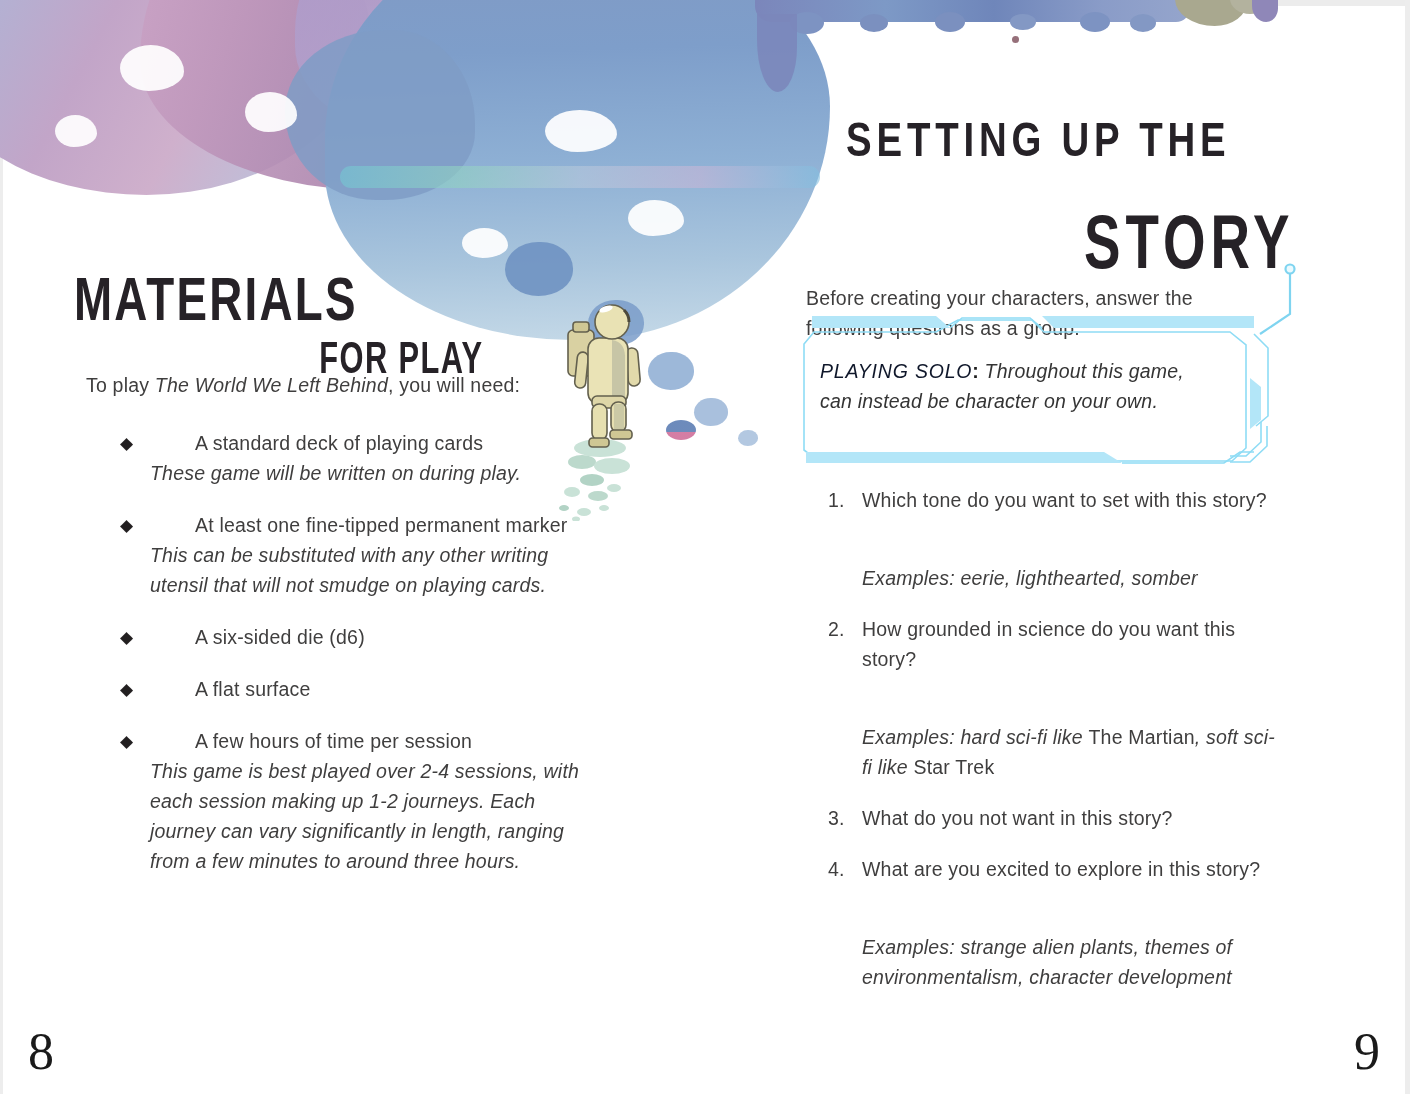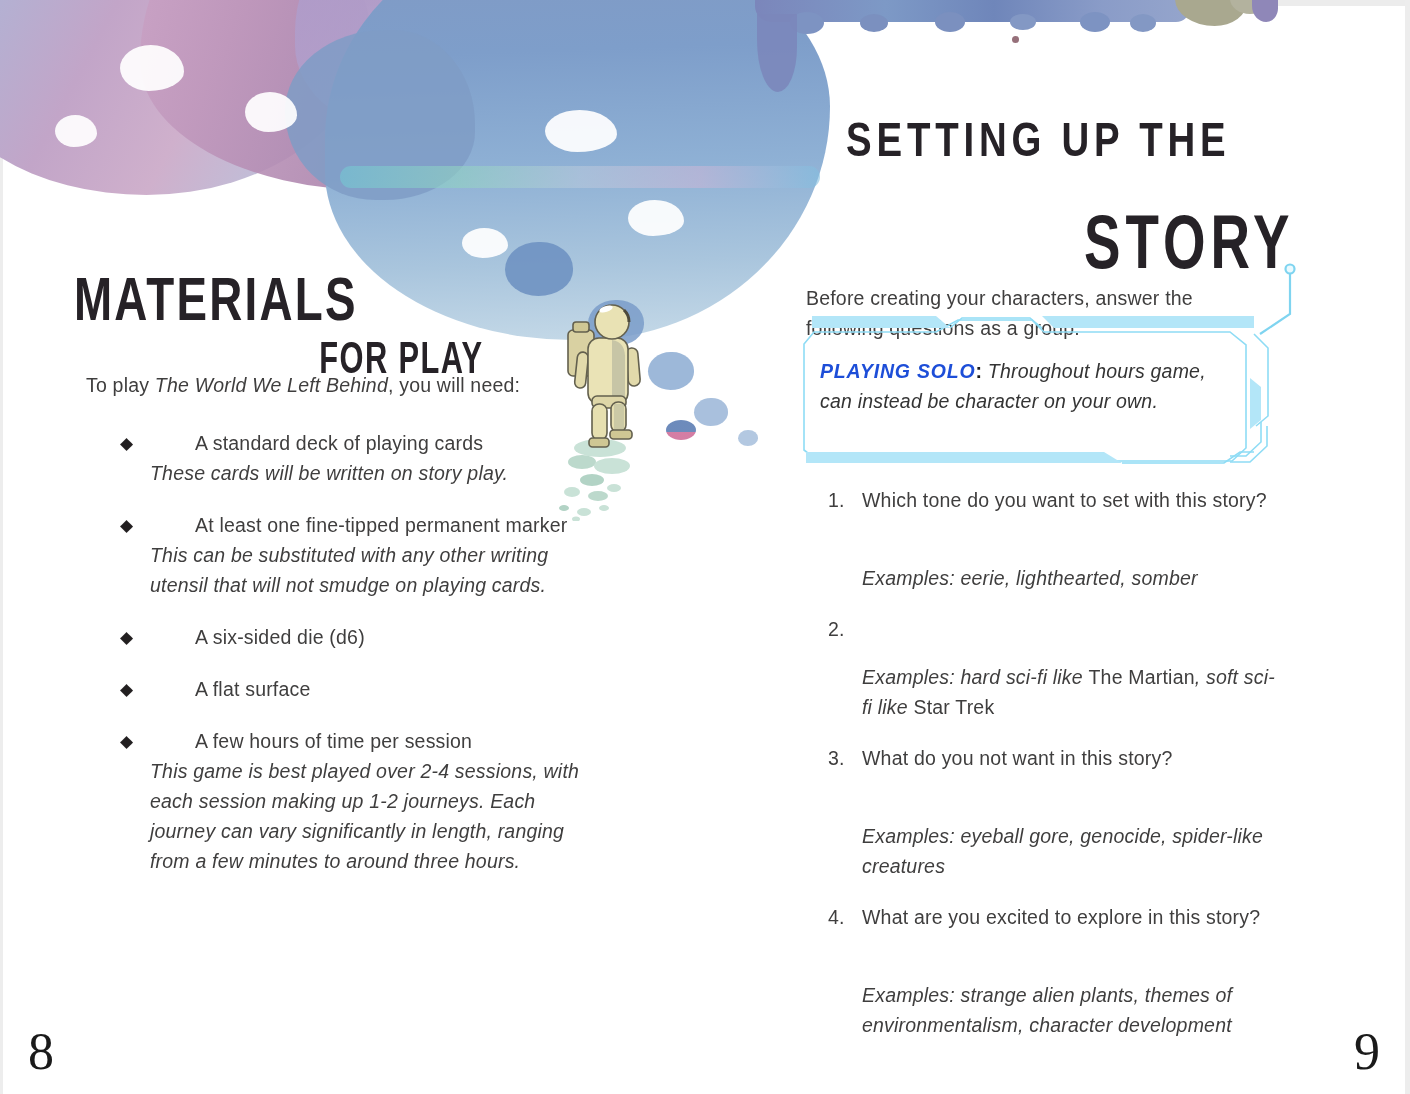--- a/index.html
+++ b/index.html
@@ -91,21 +91,21 @@
   ul.m-list li{position:relative;padding-left:64px;margin-bottom:22px;}
   .bullet{position:absolute;left:34px;top:1px;font-size:17px;color:#221f20;font-style:normal;}
   .item-title{width:545px;margin-left:45px;}
   .item-note{display:block;font-style:italic;width:455px;}
   .item-note.narrow{width:385px;}
 
   
   .callout-frame{position:absolute;left:784px;top:260px;width:516px;height:216px;}
   .callout-text{position:absolute;left:820px;top:356px;width:408px;
     font-size:19.5px;line-height:30px;letter-spacing:.2px;color:#343434;}
-  .c-label{font-weight:bold;font-style:italic;color:#1d4ed8;letter-spacing:.8px;}
+  .c-label{font-weight:normal;font-style:italic;color:#0f172a;letter-spacing:.8px;}
   .c-sep{font-weight:bold;color:#1d1d1d;}
 
   
   ol.q-list{position:absolute;left:828px;top:485px;width:470px;margin:0;padding:0;list-style:none;}
   ol.q-list li{display:flex;margin-bottom:21px;}
   .q-num{width:34px;flex:0 0 34px;}
   .q-body{width:420px;}
   .q-text{width:420px;}
   .q-ex{width:420px;margin-top:48px;}
 
@@ -195,21 +195,21 @@
   <h1 class="big-title t-materials">MATERIALS</h1>
   <h2 class="big-title t-forplay">FOR PLAY</h2>
 
   <p class="copy intro-left"><span class="rm">To play </span><span class="it">The World We Left Behind</span><span class="rm">, you will need:</span></p>
 
   <ul class="m-list copy">
     <li>
       <span class="bullet">◆</span>
       <div class="item-body">
         <div class="item-title">A standard deck of playing cards</div>
-        <em class="item-note narrow">These cards will be written on story play.</em>
+        <em class="item-note narrow">These game will be written on during play.</em>
       </div>
     </li>
     <li>
       <span class="bullet">◆</span>
       <div class="item-body">
         <div class="item-title">At least one fine-tipped permanent marker</div>
         <em class="item-note">This can be substituted with any other writing utensil that will not smudge on playing cards.</em>
       </div>
     </li>
     <li>
@@ -256,43 +256,43 @@
     </g>
     <g stroke="#8edcf5" stroke-width="1.6" fill="none">
       <polyline points="166,68 178,58 246,58 258,68"></polyline>
       <polyline points="338,203 440,203 456,192 470,192"></polyline>
       <polyline points="470,74 484,88 484,156 472,166"></polyline>
       <polyline points="477,162 477,182 462,196 446,196"></polyline>
       <polyline points="483,166 483,186 466,202 446,202"></polyline>
     </g>
   </svg>
 
-  <div class="callout-text"><span class="c-label">PLAYING SOLO</span><span class="c-sep">: </span><span class="it">Throughout hours game,</span>
+  <div class="callout-text"><span class="c-label">PLAYING SOLO</span><span class="c-sep">: </span><span class="it">Throughout this game,</span>
     <div class="it">can instead be character on your own.</div>
   </div>
 
   <ol class="q-list copy">
     <li>
       <span class="q-num">1.</span>
       <div class="q-body">
         <div class="q-text">Which tone do you want to set with this story?</div>
         <div class="q-ex"><span class="it">Examples: eerie, lighthearted, somber</span></div>
       </div>
     </li>
     <li>
       <span class="q-num">2.</span>
       <div class="q-body">
+        <div class="q-text">How grounded in science do you want this story?</div>
         <div class="q-ex"><span class="it">Examples: hard sci-fi like </span><span class="rm">The Martian</span><span class="it">, soft sci-fi like </span><span class="rm">Star Trek</span></div>
       </div>
     </li>
     <li>
       <span class="q-num">3.</span>
       <div class="q-body">
         <div class="q-text">What do you not want in this story?</div>
-        <div class="q-ex"><span class="it">Examples: eyeball gore, genocide, spider-like creatures</span></div>
       </div>
     </li>
     <li>
       <span class="q-num">4.</span>
       <div class="q-body">
         <div class="q-text">What are you excited to explore in this story?</div>
         <div class="q-ex"><span class="it">Examples: strange alien plants, themes of environmentalism, character development</span></div>
       </div>
     </li>
   </ol>

